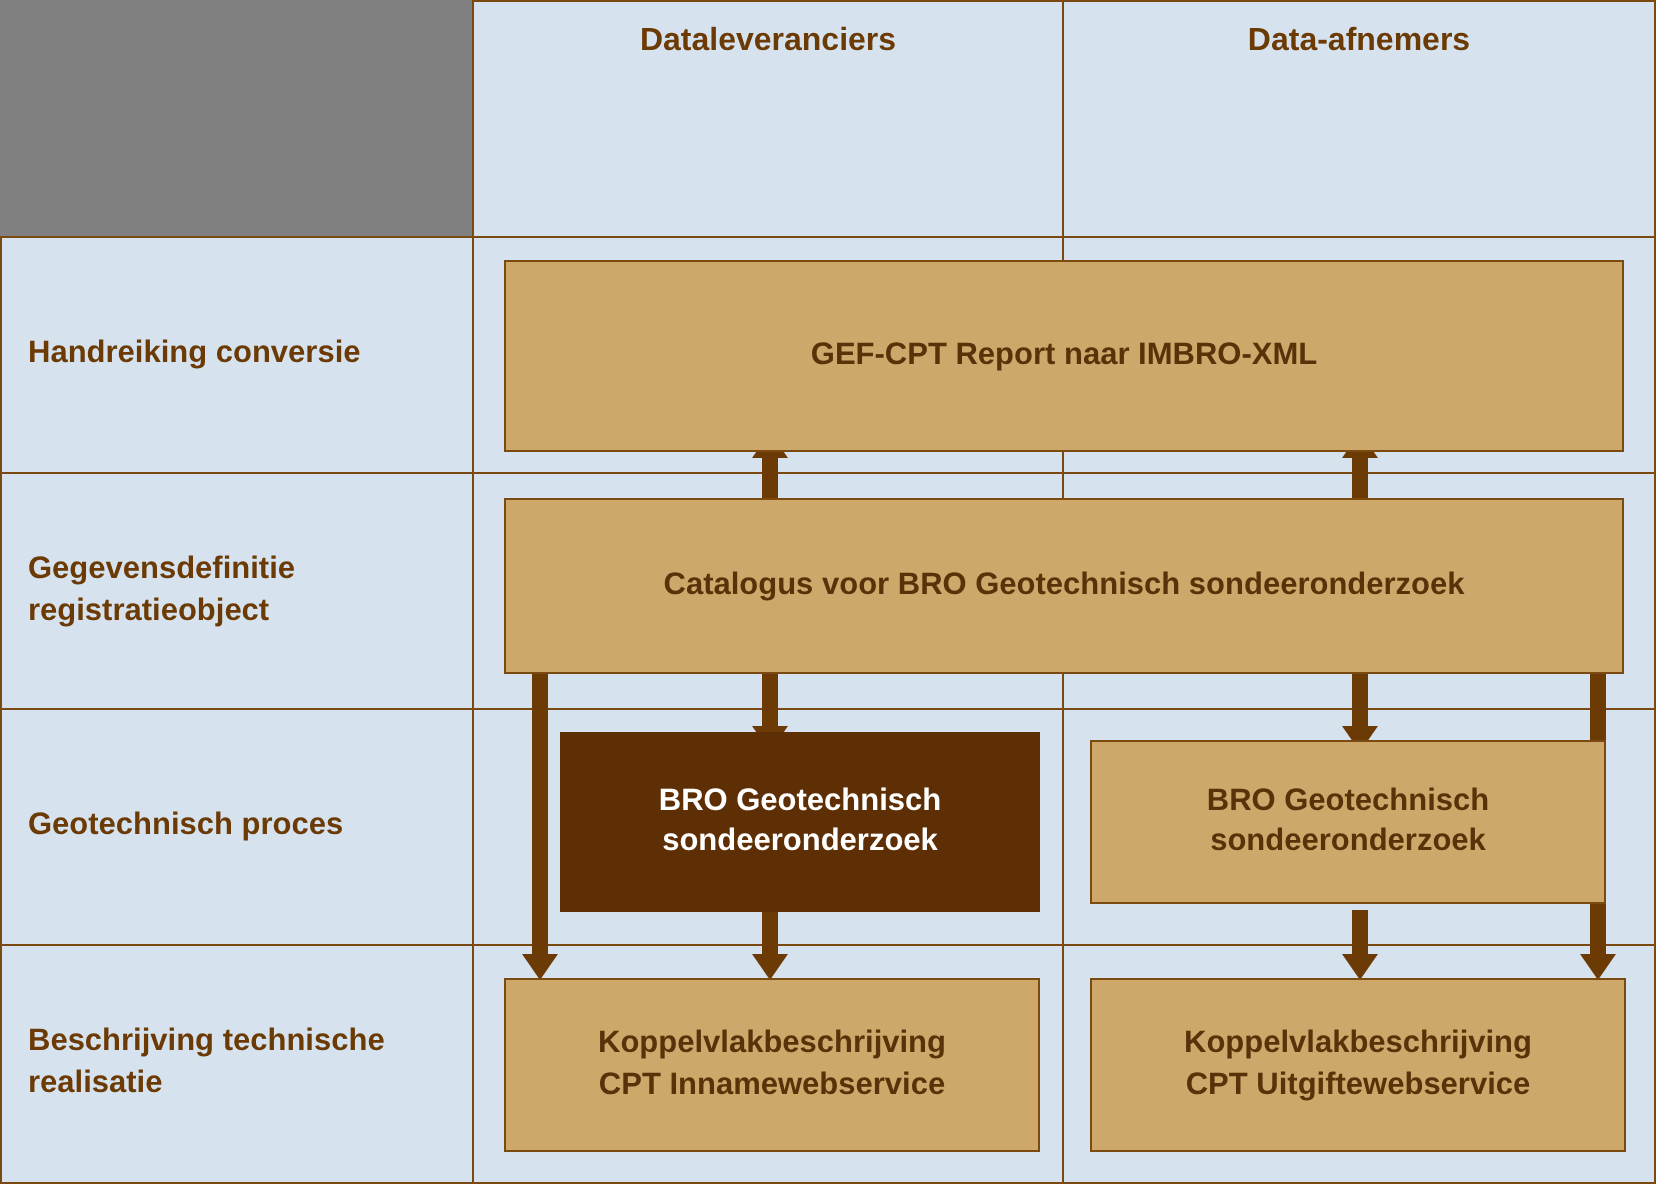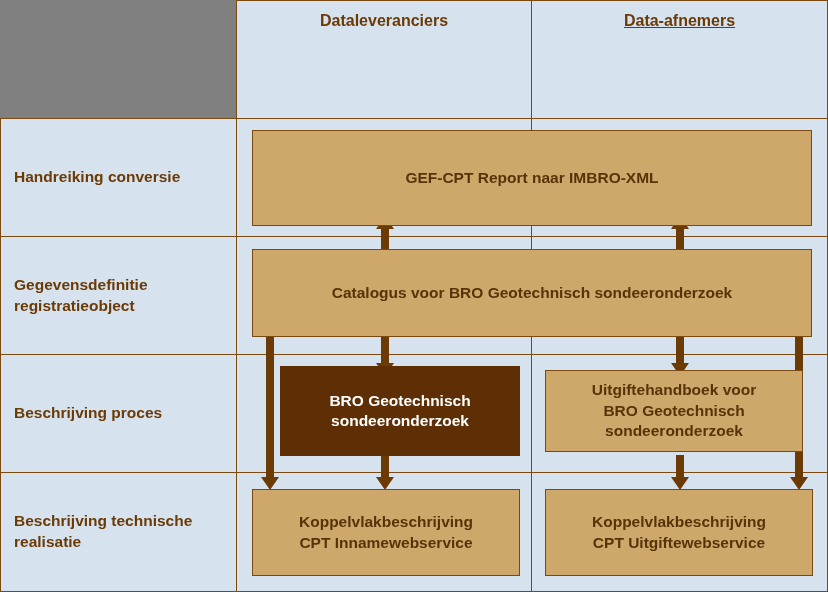--- a/index.html
+++ b/index.html
@@ -107,34 +107,34 @@
 <body>
 
 <div id="canvas">
 
   <div class="cell gray" style="left:0px; top:0px; width:237px; height:119px;"></div>
 
   <div class="cell" style="left:236px; top:0px; width:296px; height:119px;"></div>
   <div class="colhead" style="left:236px; top:0px; width:296px; height:119px;">Dataleveranciers</div>
 
   <div class="cell" style="left:531px; top:0px; width:297px; height:119px;"></div>
-  <div class="colhead" style="left:531px; top:0px; width:297px; height:119px;text-decoration:underline;">Data-afnemers</div>
+  <div class="colhead" style="left:531px; top:0px; width:297px; height:119px;">Data-afnemers</div>
 
   <div class="cell" style="left:0px; top:118px; width:237px; height:119px;"></div>
   <div class="rowlabel" style="left:0px; top:118px; width:237px; height:119px;">Handreiking conversie</div>
   <div class="cell" style="left:236px; top:118px; width:296px; height:119px;"></div>
   <div class="cell" style="left:531px; top:118px; width:297px; height:119px;"></div>
 
   <div class="cell" style="left:0px; top:236px; width:237px; height:119px;"></div>
   <div class="rowlabel" style="left:0px; top:236px; width:237px; height:119px;border-radius:32px;">Gegevensdefinitie registratieobject</div>
   <div class="cell" style="left:236px; top:236px; width:296px; height:119px;"></div>
   <div class="cell" style="left:531px; top:236px; width:297px; height:119px;"></div>
 
   <div class="cell" style="left:0px; top:354px; width:237px; height:119px;"></div>
-  <div class="rowlabel" style="left:0px; top:354px; width:237px; height:119px;">Beschrijving proces</div>
+  <div class="rowlabel" style="left:0px; top:354px; width:237px; height:119px;">Geotechnisch proces</div>
   <div class="cell" style="left:236px; top:354px; width:296px; height:119px;"></div>
   <div class="cell" style="left:531px; top:354px; width:297px; height:119px;"></div>
 
   <div class="cell" style="left:0px; top:472px; width:237px; height:120px;"></div>
   <div class="rowlabel" style="left:0px; top:472px; width:237px; height:120px;">Beschrijving technische realisatie</div>
   <div class="cell" style="left:236px; top:472px; width:296px; height:120px;"></div>
   <div class="cell" style="left:531px; top:472px; width:297px; height:120px;"></div>
 
   <div class="arrow-line" style="left:381px; top:228px; width:8px; height:28px;"></div>
   <div class="arrow-head up" style="left:376px; top:216px;"></div>
@@ -174,21 +174,20 @@
 
   <div class="box dark" style="left:280px; top:366px; width:240px; height:90px;">
     <div class="lines">
         <div>BRO Geotechnisch</div>
         <div>sondeeronderzoek</div>
       </div>
   </div>
 
   <div class="box" style="left:545px; top:370px; width:258px; height:82px;">
     <div class="lines">
-        <div>Uitgiftehandboek voor</div>
         <div>BRO Geotechnisch</div>
         <div>sondeeronderzoek</div>
       </div>
   </div>
 
   <div class="box" style="left:252px; top:489px; width:268px; height:87px;">
     <div class="lines">
         <div>Koppelvlakbeschrijving</div>
         <div>CPT Innamewebservice</div>
       </div>

